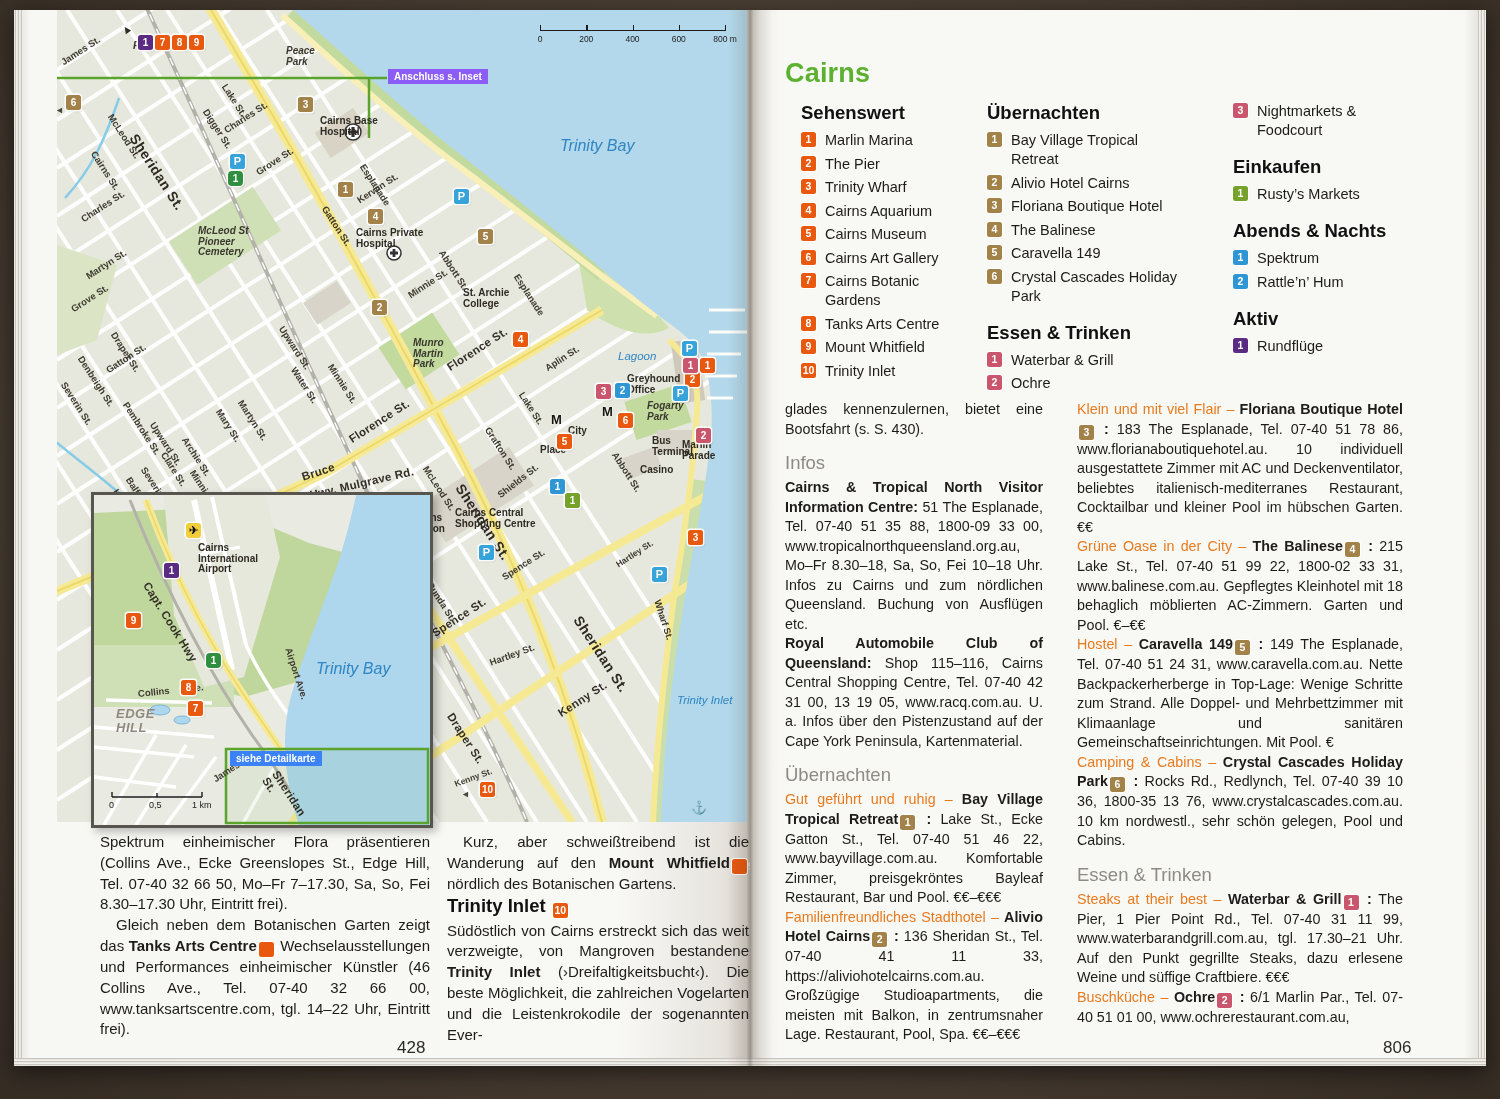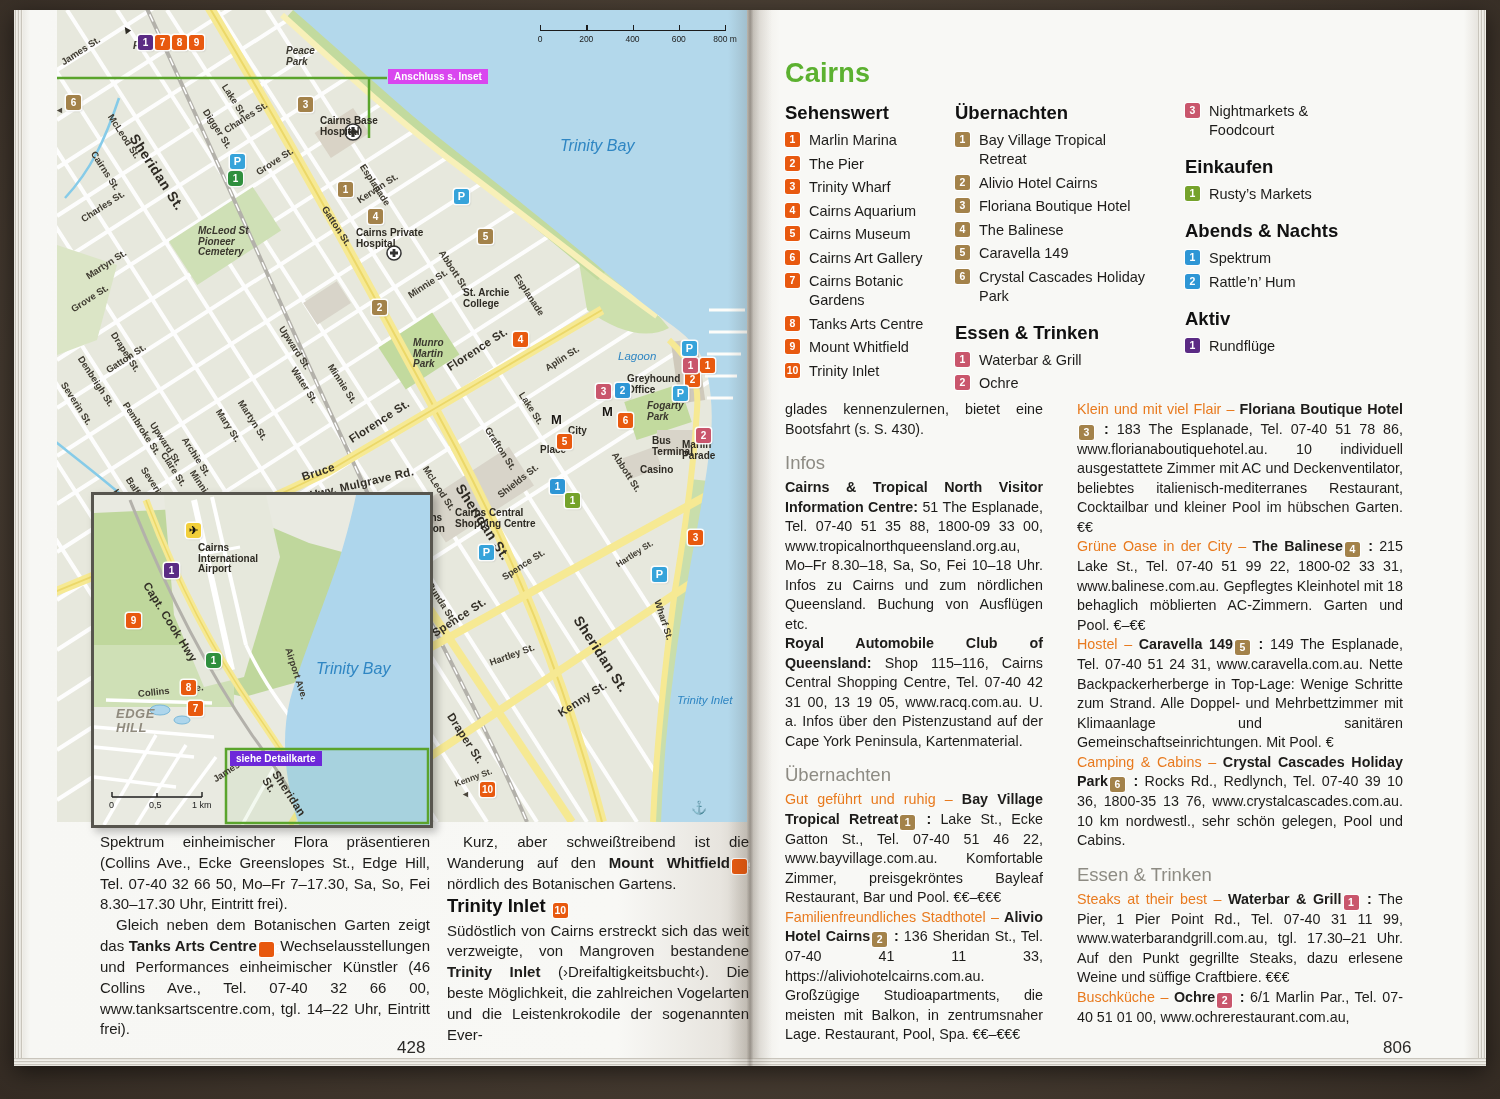--- a/index.html
+++ b/index.html
@@ -59,21 +59,21 @@
   .subhead{font-size:18.5px;color:#8d8b83;margin:13px 0 4px 0;font-weight:normal;}
   .h2black{font-size:18.5px;color:#111;font-weight:bold;margin:0 0 3px 0;}
   .mk-inline{display:inline-block;width:15px;height:15px;border-radius:2.5px;color:#fff;font-size:10.5px;font-weight:bold;
              text-align:center;line-height:15px;vertical-align:-2px;margin:0 2px;box-shadow:0 0 0 1px #fff;}
   .col{position:absolute;}
   .pageno{position:absolute;font-size:17px;color:#2b2a28;}
 
   
   .legend-title{position:absolute;left:35px;top:48px;font-size:27px;color:#5cb130;font-weight:bold;letter-spacing:.2px;}
   .legend{position:absolute;left:35px;top:92px;width:660px;display:flex;}
-  .leg-col{flex:0 0 auto;}
+  .leg-col{flex:0 0 auto;margin-left:16px;}
   .leg-col.c1{width:170px;}
   .leg-col.c2{width:230px;}
   .leg-col.c3{width:220px;}
   .leg-h{font-size:18.5px;font-weight:bold;color:#111;margin:0 0 7px 0;}
   .leg-sec{margin-bottom:16px;}
   .leg-item{display:flex;margin-bottom:4.5px;}
   .leg-item .mk-inline{flex:0 0 15px;margin:1px 9px 0 0;}
   .leg-item .txt{font-size:14.5px;line-height:19px;color:#1d1c1a;white-space:pre-line;}
 </style>
 </head>
@@ -164,21 +164,21 @@
           <circle cx="296" cy="122" r="8" fill="#ffffff" stroke="#333" stroke-width="1.5"></circle>
           <path d="M296,117 v10 M291,122 h10" stroke="#333" stroke-width="3.2"></path>
           <circle cx="337" cy="243" r="7" fill="#ffffff" stroke="#333" stroke-width="1.5"></circle>
           <path d="M337,239 v8 M333,243 h8" stroke="#333" stroke-width="2.8"></path>
         </g>
 
         <line x1="0" y1="68" x2="330" y2="68" stroke="#5aa42c" stroke-width="2.5"></line>
         <line x1="312" y1="68" x2="312" y2="128" stroke="#5aa42c" stroke-width="2.5"></line>
       </svg>
 
-      <div class="connect-lbl" style="left:331px;top:59px;background:#d946ef;">Anschluss s. Inset</div>
+      <div class="connect-lbl" style="left:331px;top:59px;background:#8b5cf6;">Anschluss s. Inset</div>
 
       <div class="scalebar" style="left:483px;top:12px;width:185px;height:24px;">
           <div class="bar"></div>
           <div class="tick" style="left: 0px;"></div>
           <div class="lab" style="left: 0px;">0</div>
           <div class="tick" style="left: 46.25px;"></div>
           <div class="lab" style="left: 46.25px;">200</div>
           <div class="tick" style="left: 92.5px;"></div>
           <div class="lab" style="left: 92.5px;">400</div>
           <div class="tick" style="left: 138.75px;"></div>
@@ -345,21 +345,21 @@
           <ellipse cx="66" cy="215" rx="10" ry="5" fill="#aed6ec" stroke="#7ab8d9"></ellipse>
           <ellipse cx="88" cy="225" rx="8" ry="4" fill="#aed6ec" stroke="#7ab8d9"></ellipse>
           <rect x="132" y="254" width="202" height="74" fill="rgba(90,164,44,0.07)" stroke="#5aa42c" stroke-width="2.5"></rect>
           <g stroke="#1c1c1c" stroke-width="1.4">
               <line x1="18" y1="302" x2="108" y2="302"></line>
               <line x1="18" y1="297" x2="18" y2="302"></line>
               <line x1="63" y1="298" x2="63" y2="302"></line>
               <line x1="108" y1="297" x2="108" y2="302"></line>
             </g>
         </svg>
-        <div class="detail-lbl" style="left:136px;top:256px;background:#6d28d9;">siehe Detailkarte</div>
+        <div class="detail-lbl" style="left:136px;top:256px;background:#3b82f6;">siehe Detailkarte</div>
         <div id="inset-labels">
             <div class="ml poi" style="left: 104px; top: 48px;">Cairns
 International
 Airport</div>
             <div class="ml st2" style="left: 52px; top: 82px; transform: rotate(58deg);">Capt. Cook Hwy</div>
             <div class="ml st" style="left: 194px; top: 148px; transform: rotate(72deg);">Airport Ave.</div>
             <div class="ml water-big" style="left: 222px; top: 166px;">Trinity Bay</div>
             <div class="ml st" style="left: 44px; top: 194px; transform: rotate(-6deg);">Collins</div>
             <div class="ml st" style="left: 90px; top: 190px; transform: rotate(-8deg);">Ave.</div>
             <div class="ml edge-hill" style="left: 22px; top: 212px;">EDGE

